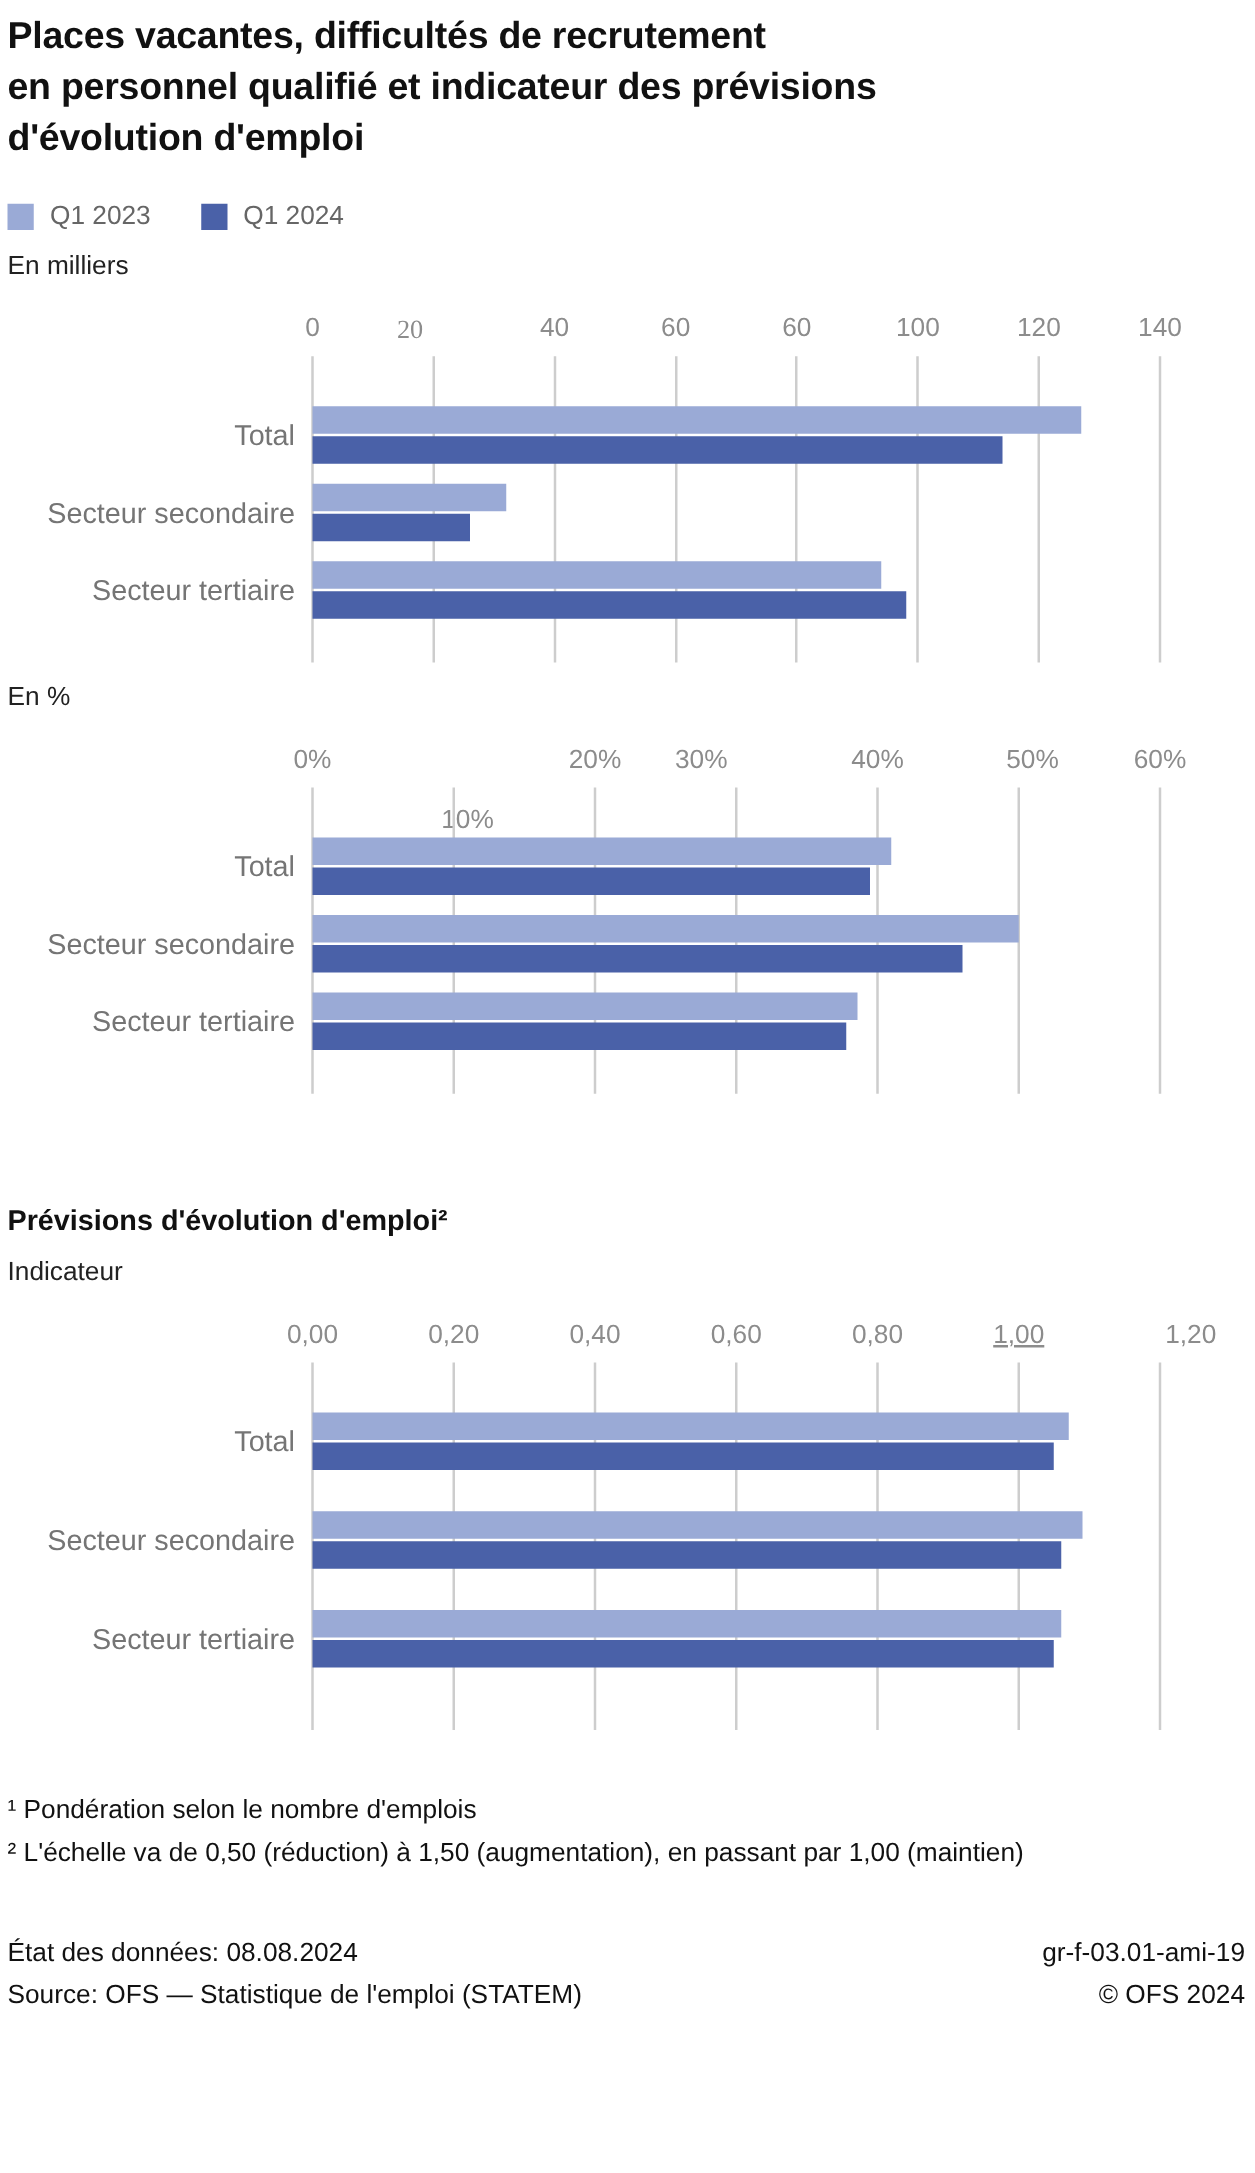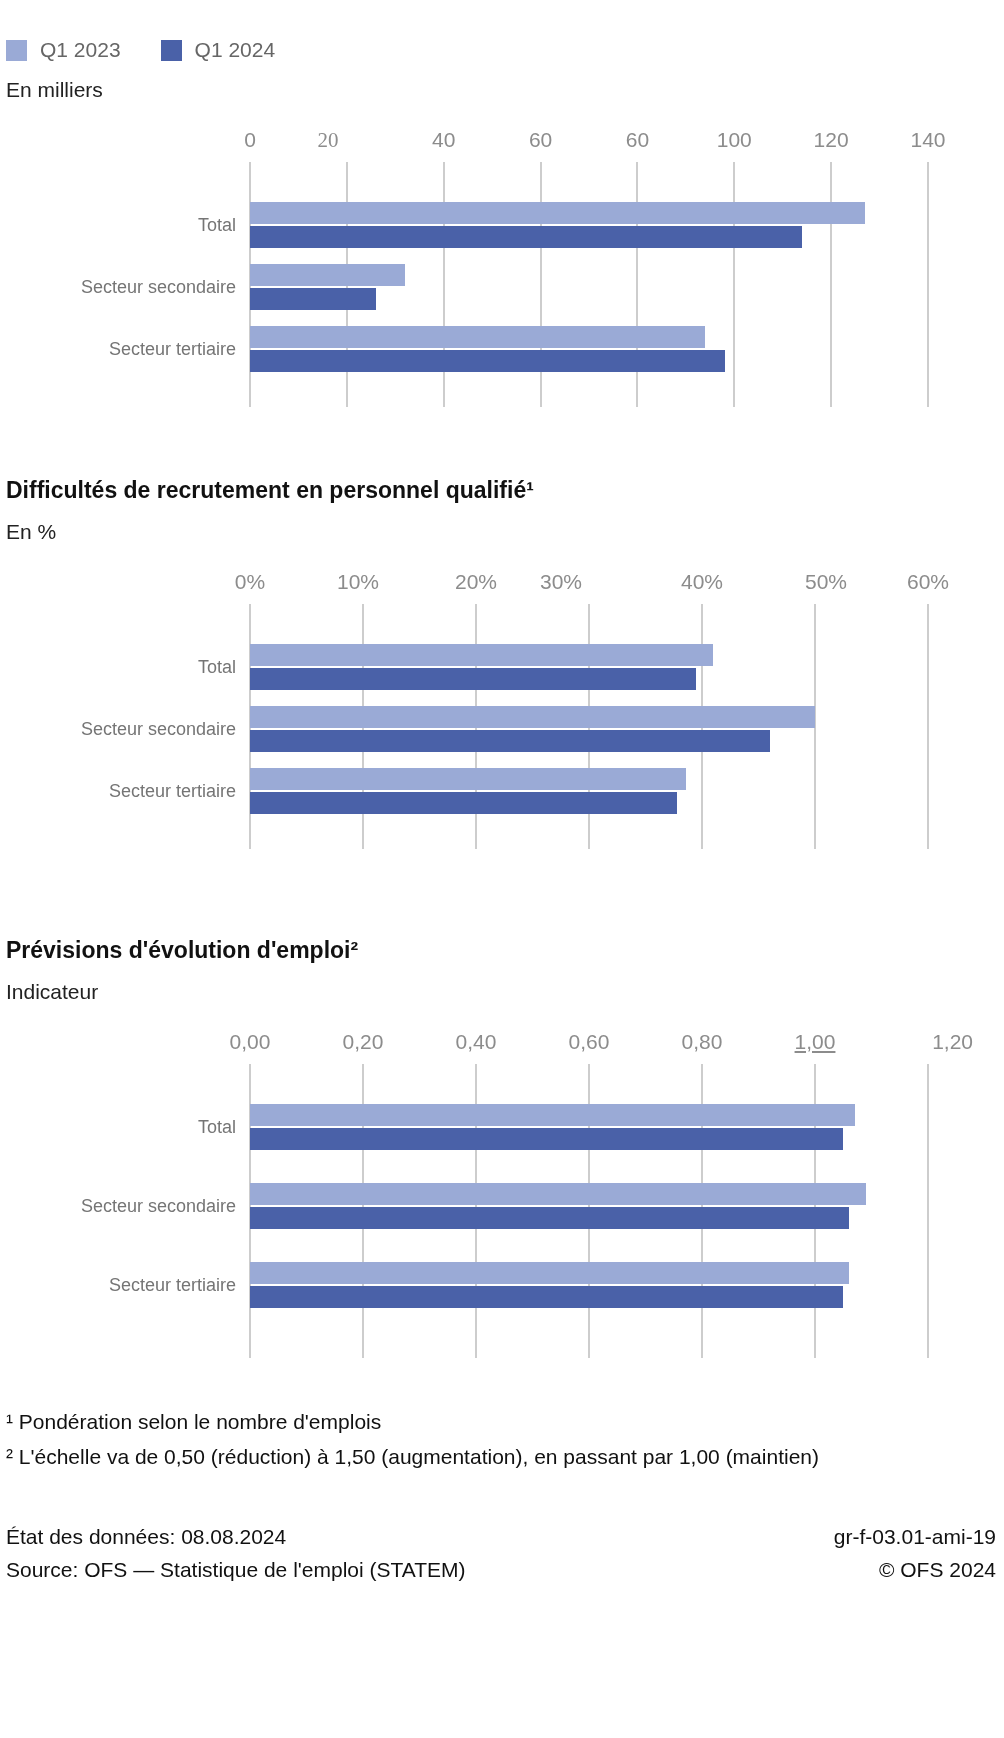--- a/index.html
+++ b/index.html
@@ -30,40 +30,43 @@
   #chart-block-2 .section-title{margin-top:88px;}
 
   .chart{position:relative;margin-top:26px;}
   .tick-label{
     position:absolute;top:0;width:90px;margin-left:-45px;text-align:center;
     font-size:21px;color:#8c8c8c;
   }
   .plot{position:absolute;left:0;right:0;}
   .gridline{position:absolute;top:0;bottom:0;width:2px;background:#cdcdcd;}
   .category-label{
-    position:absolute;left:0;text-align:right;font-size:18px;color:#757575;
+    position:absolute;left:0;text-align:right;font-size:23px;color:#757575;
     white-space:nowrap;
   }
   .bar{position:absolute;height:22px;}
 
   .footnotes{margin-top:46px;}
   .footnote{font-size:21px;color:#111;line-height:35px;}
 
   .footer{
     margin-top:46px;display:flex;justify-content:space-between;
     align-items:flex-end;padding-right:8px;
   }
   .footer-col{font-size:21px;line-height:33px;color:#111;}
   .footer-right{text-align:right;}
 </style>
 </head>
 <body>
 
 <div class="page">
 
+  <h1 class="main-title">Places vacantes, difficultés de recrutement
+en personnel qualifié et indicateur des prévisions
+d'évolution d'emploi</h1>
 
   <div class="legend">
     <div class="legend-item">
       <span class="legend-swatch" style="background: rgb(154, 170, 214);"></span>
       <span class="legend-label">Q1 2023</span>
     </div>
     <div class="legend-item">
       <span class="legend-swatch" style="background: rgb(74, 97, 168);"></span>
       <span class="legend-label">Q1 2024</span>
     </div>
@@ -96,25 +99,24 @@
           <div class="bar" style="left: 244px; top: 102px; height: 22px; width: 155px; background: rgb(154, 170, 214);"></div>
           <div class="bar" style="left: 244px; top: 126px; height: 22px; width: 126px; background: rgb(74, 97, 168);"></div>
           <div class="category-label" style="top: 164px; width: 230px; line-height: 46px;">Secteur tertiaire</div>
           <div class="bar" style="left: 244px; top: 164px; height: 22px; width: 455px; background: rgb(154, 170, 214);"></div>
           <div class="bar" style="left: 244px; top: 188px; height: 22px; width: 475px; background: rgb(74, 97, 168);"></div>
         </div>
       </div>
   </section>
 
   <section class="chart-block" id="chart-block-1">
-    <h2 class="section-title">Difficultés de recrutement en personnel qualifié¹</h2>
     <p class="section-subtitle">En %</p>
     <div class="chart" style="height: 279px;">
         <span class="tick-label" style="left: 244px;">0%</span>
-        <span class="tick-label" style="left: 352px;">10%</span>
+        <span class="tick-label" style="left: 368px; margin-top: 48px;">10%</span>
         <span class="tick-label" style="left: 470px;">20%</span>
         <span class="tick-label" style="left: 555px;">30%</span>
         <span class="tick-label" style="left: 696px;">40%</span>
         <span class="tick-label" style="left: 820px;">50%</span>
         <span class="tick-label" style="left: 922px;">60%</span>
         <div class="plot" style="top: 34px; height: 245px;">
           <div class="gridline" style="left: 243px;"></div>
           <div class="gridline" style="left: 356px;"></div>
           <div class="gridline" style="left: 469px;"></div>
           <div class="gridline" style="left: 582px;"></div>

